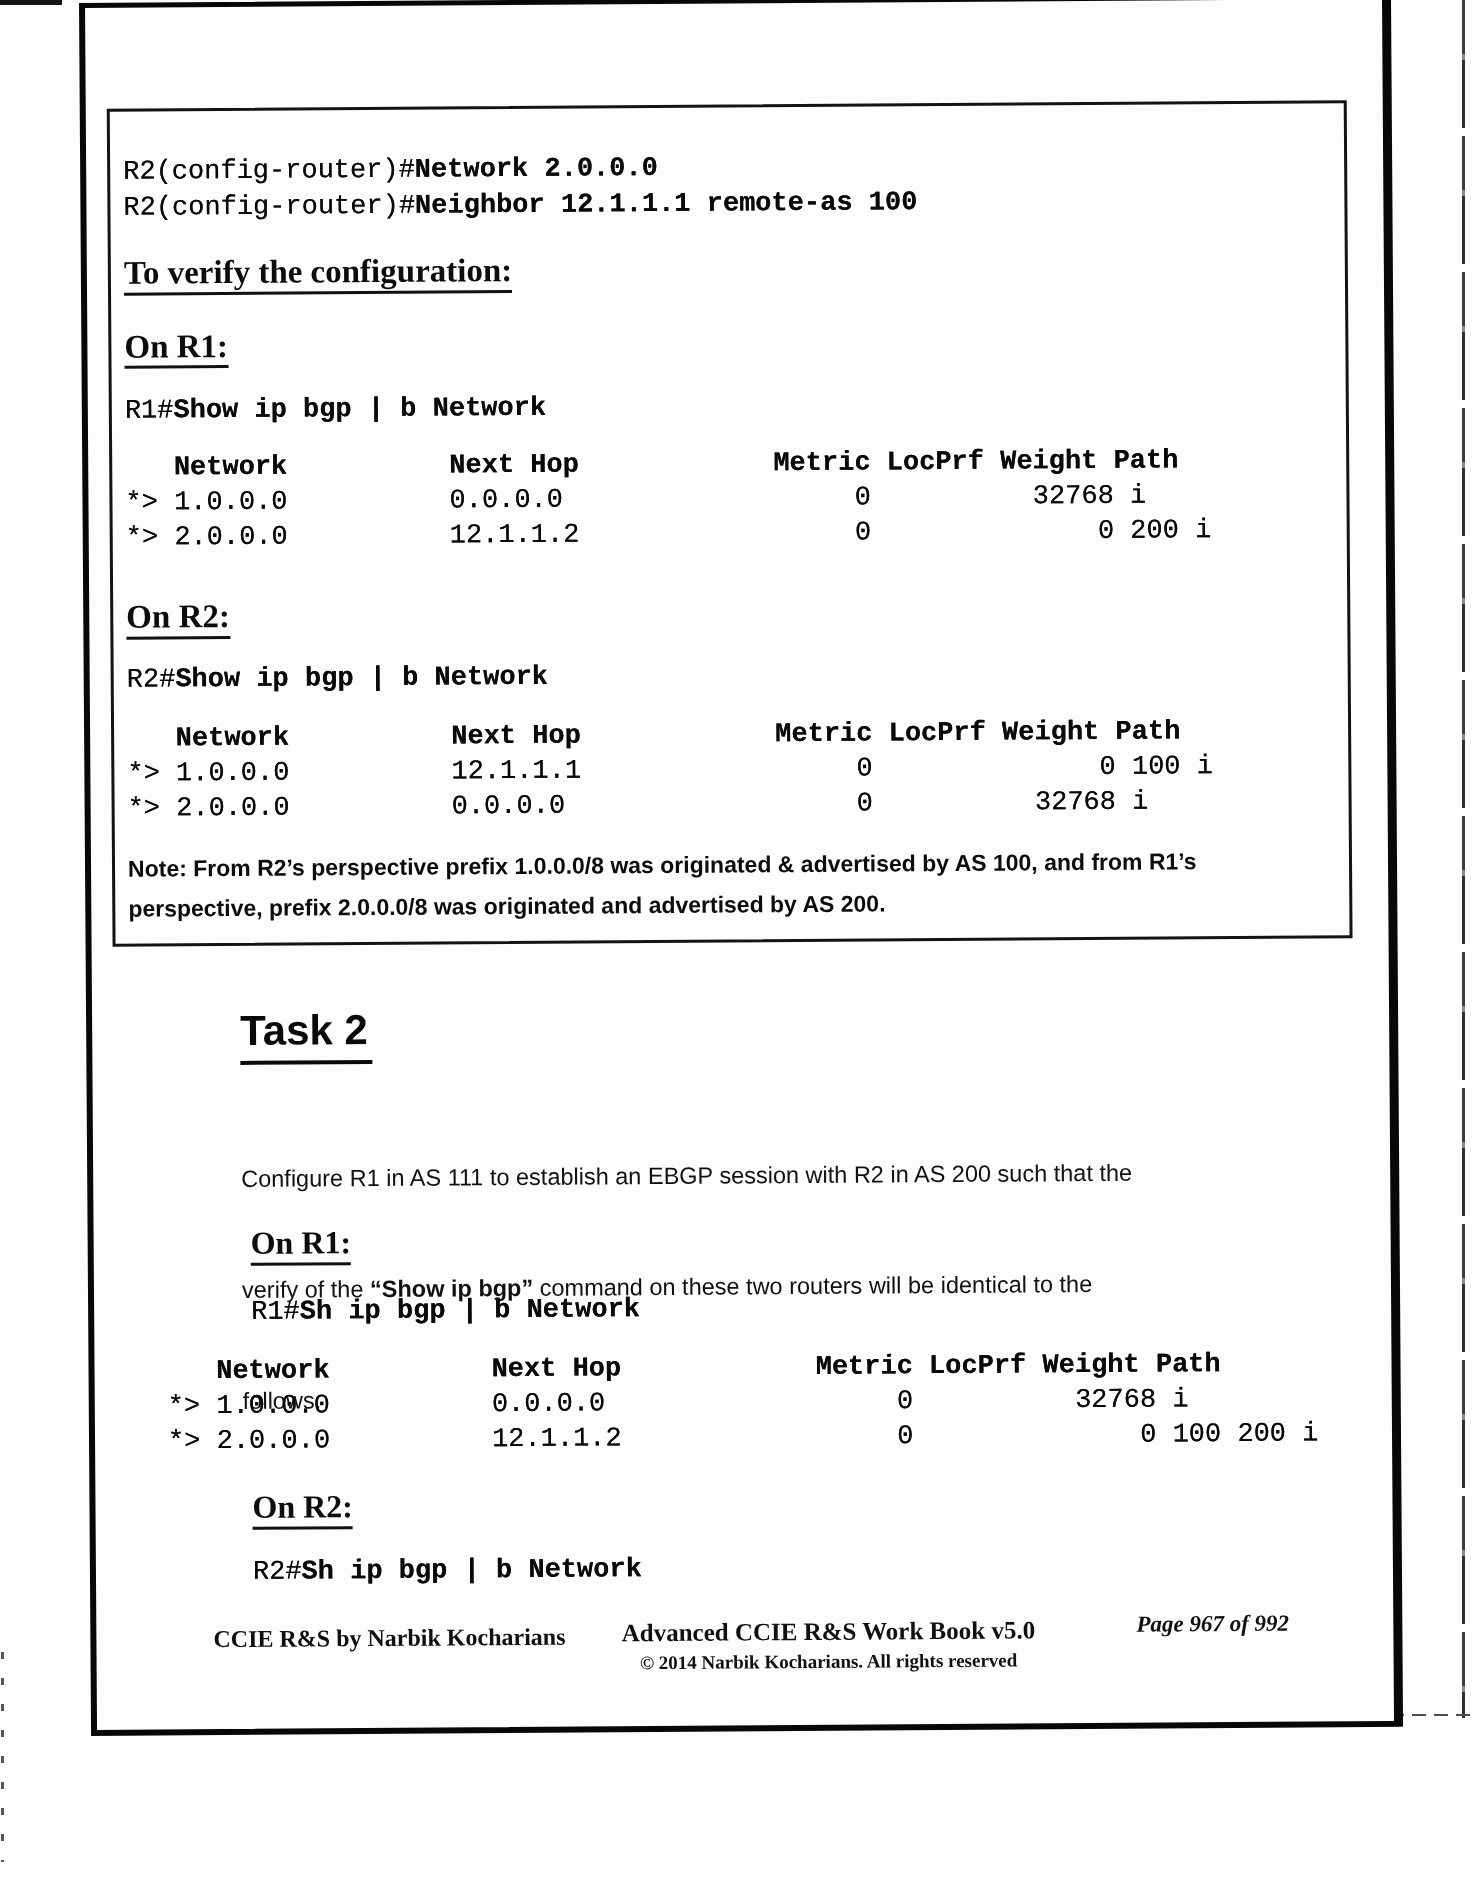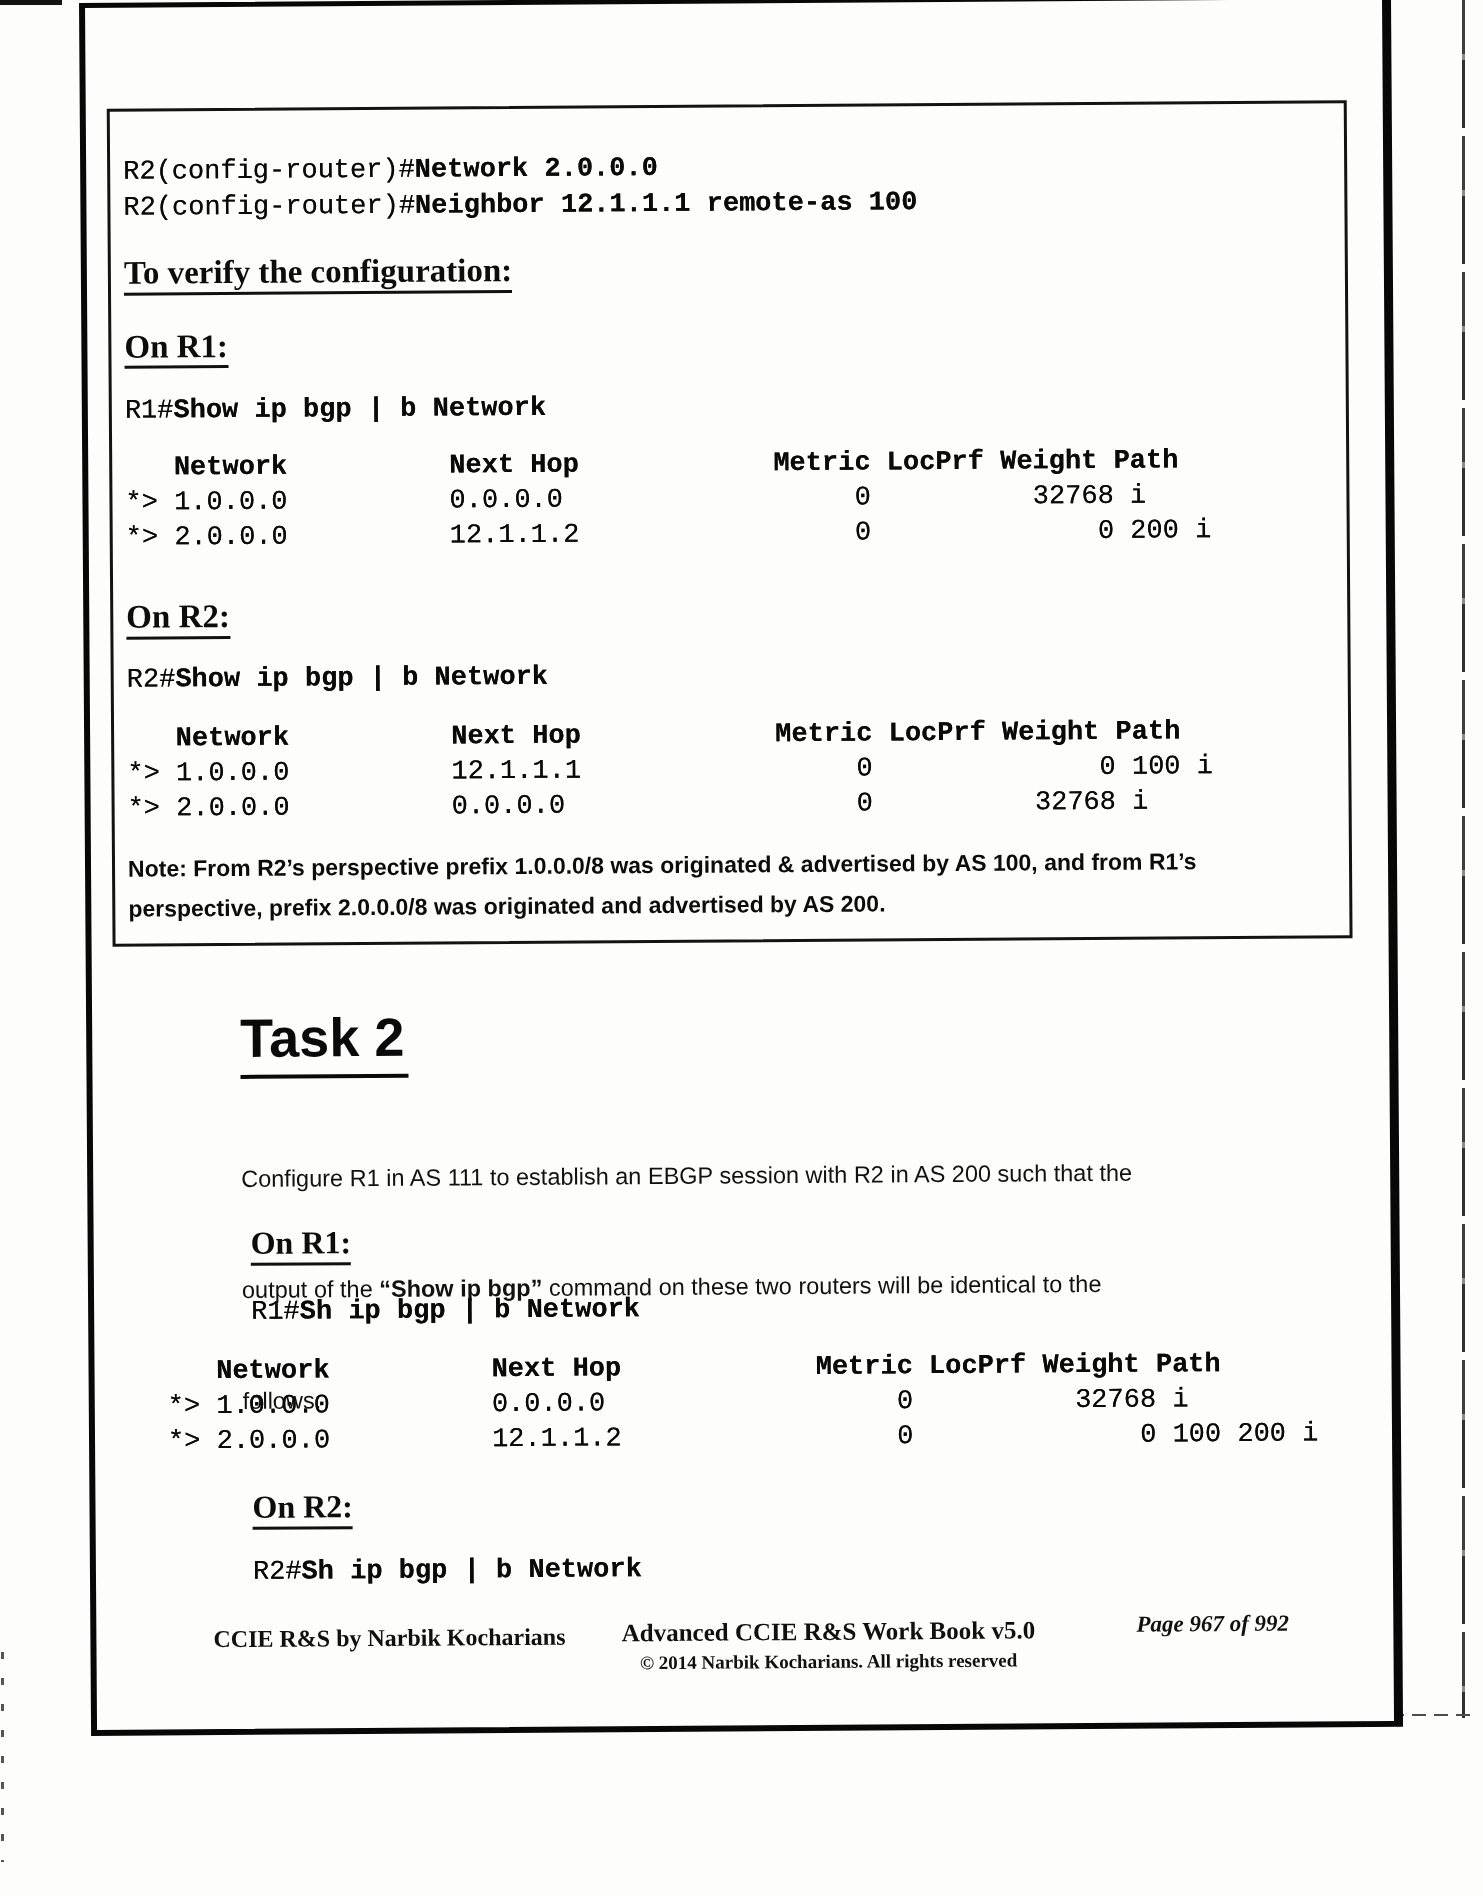--- a/index.html
+++ b/index.html
@@ -45,21 +45,21 @@
   #cmd1-a{margin-top:24px;}
   #tbl1-a{margin-top:22px;}
   #onr2-a{margin-top:44px;}
   #cmd2-a{margin-top:22px;}
   #tbl2-a{margin-top:24px;}
   #note{margin-top:22px;}
 
   
   .abs{position:absolute;}
   #task2-h{left:148px;top:1000px;font-family:"Liberation Sans",sans-serif;
-     font-weight:bold;font-size:54px;color:#0a0a0a;
+     font-weight:bold;font-size:42px;color:#0a0a0a;
      border-bottom:4px solid #0a0a0a;padding:0 4px 6px 0;}
   #task2-para{left:148px;top:1080px;font-size:23.5px;line-height:37px;color:#111;white-space:pre;}
   #task2-para b{font-weight:bold;}
   #onr1-b{left:157px;top:1220px;}
   #cmd1-b{left:157px;top:1287px;}
   #tbl1-b{left:73px;top:1347px;}
   #onr2-b{left:157px;top:1484px;}
   #cmd2-b{left:157px;top:1547px;}
   .task-h{font-size:32px;}
 
@@ -112,21 +112,21 @@
     <div id="note">
       <div class="sans-note">Note: From R2’s perspective prefix 1.0.0.0/8 was originated &amp; advertised by AS 100, and from R1’s</div>
       <div class="sans-note">perspective, prefix 2.0.0.0/8 was originated and advertised by AS 200.</div>
     </div>
   </div>
 
   <div class="abs" id="task2-h">Task 2</div>
 
   <div class="abs" id="task2-para">
     <div>Configure R1 in AS 111 to establish an EBGP session with R2 in AS 200 such that the</div>
-    <div><span>output of the </span><b>“Show ip bgp”</b><span> command on these two routers will be identical to the</span></div>
+    <div><span>verify of the </span><b>“Show ip bgp”</b><span> command on these two routers will be identical to the</span></div>
     <div>follows:</div>
   </div>
 
   <div class="abs" id="onr1-b"><span class="h-serif h-underline task-h">On R1:</span></div>
 
   <div class="abs mono" id="cmd1-b"><span>R1#</span><b>Sh ip bgp | b Network</b></div>
 
   <div class="abs tbl" id="tbl1-b">
     <div class="mono hdr">   Network          Next Hop            Metric LocPrf Weight Path</div>
     <div class="mono">*&gt; 1.0.0.0          0.0.0.0                  0          32768 i</div>

